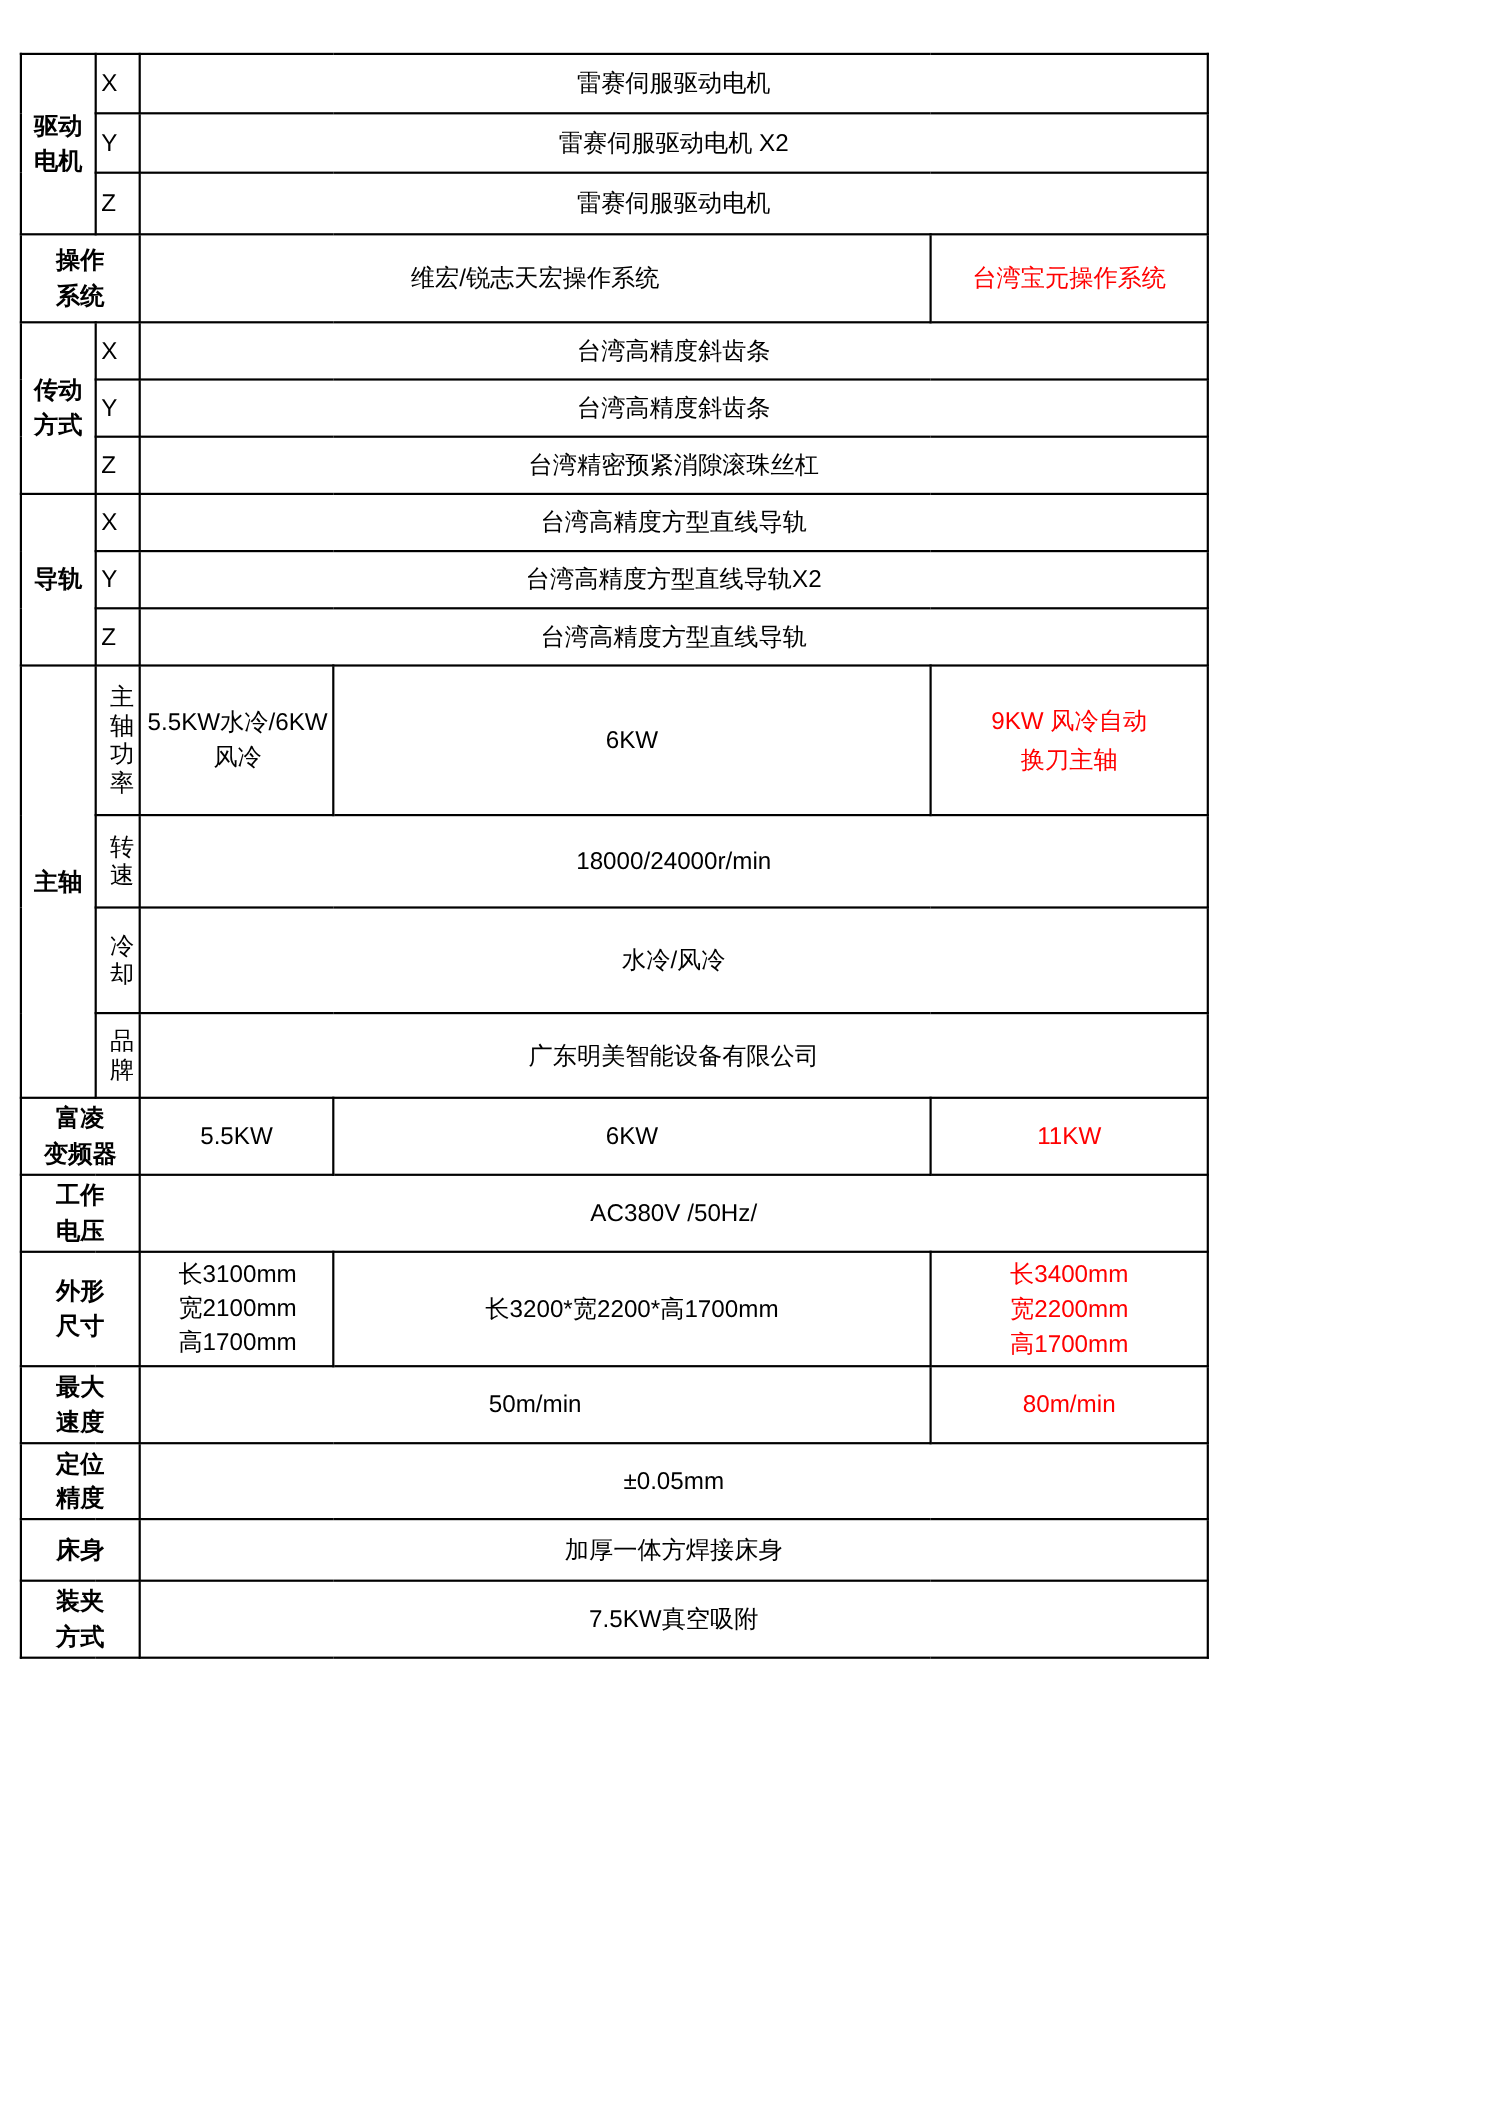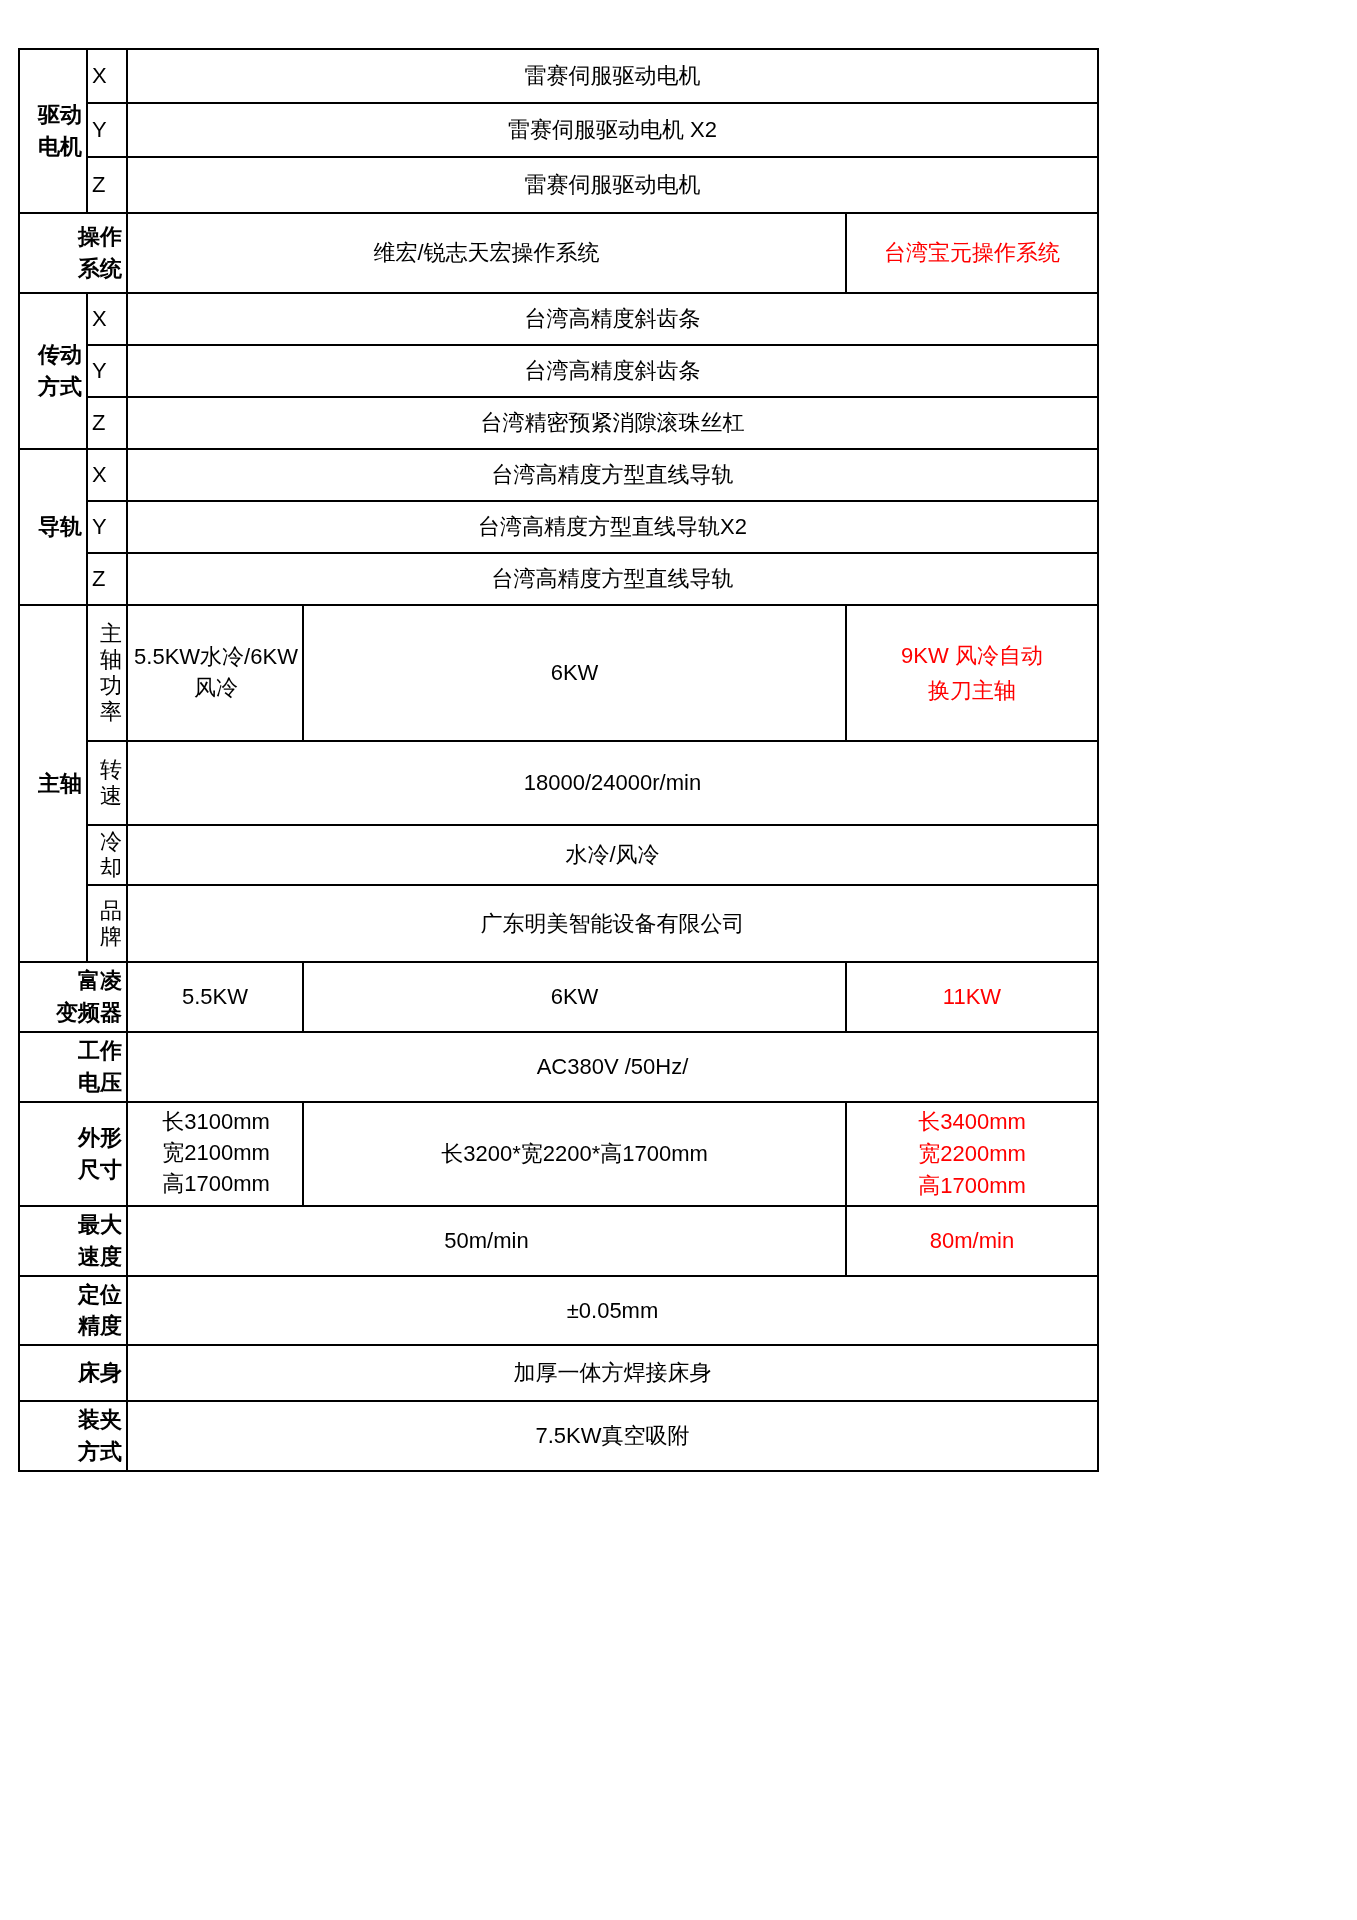--- a/index.html
+++ b/index.html
@@ -23,21 +23,21 @@
   }
   table.spec-table td {
     border: 2px solid #000000;
     font-size: 22px;
     vertical-align: middle;
     padding: 2px 4px;
     overflow: hidden;
   }
   td.cat {
     font-weight: bold;
-    text-align: right;
+    text-align: center;
     white-space: pre-line;
     line-height: 1.45;
     font-size: 21px;
     padding: 2px 1px;
   }
   td.axis {
     text-align: left;
     padding-left: 3px;
     font-weight: normal;
   }
@@ -131,21 +131,21 @@
         <td class="sub">主轴功率</td>
         <td class="val left">5.5KW水冷/6KW风冷</td>
         <td class="val">6KW</td>
         <td class="val red tall">9KW 风冷自动
 换刀主轴</td>
       </tr>
       <tr style="height:84px">
         <td class="sub">转速</td>
         <td class="val" colspan="3">18000/24000r/min</td>
       </tr>
-      <tr style="height:60px">
+      <tr style="height:96px">
         <td class="sub">冷却</td>
         <td class="val" colspan="3">水冷/风冷</td>
       </tr>
       <tr style="height:77px">
         <td class="sub">品牌</td>
         <td class="val" colspan="3">广东明美智能设备有限公司</td>
       </tr>
 
       <tr style="height:60px">
         <td class="cat" colspan="2">富凌

